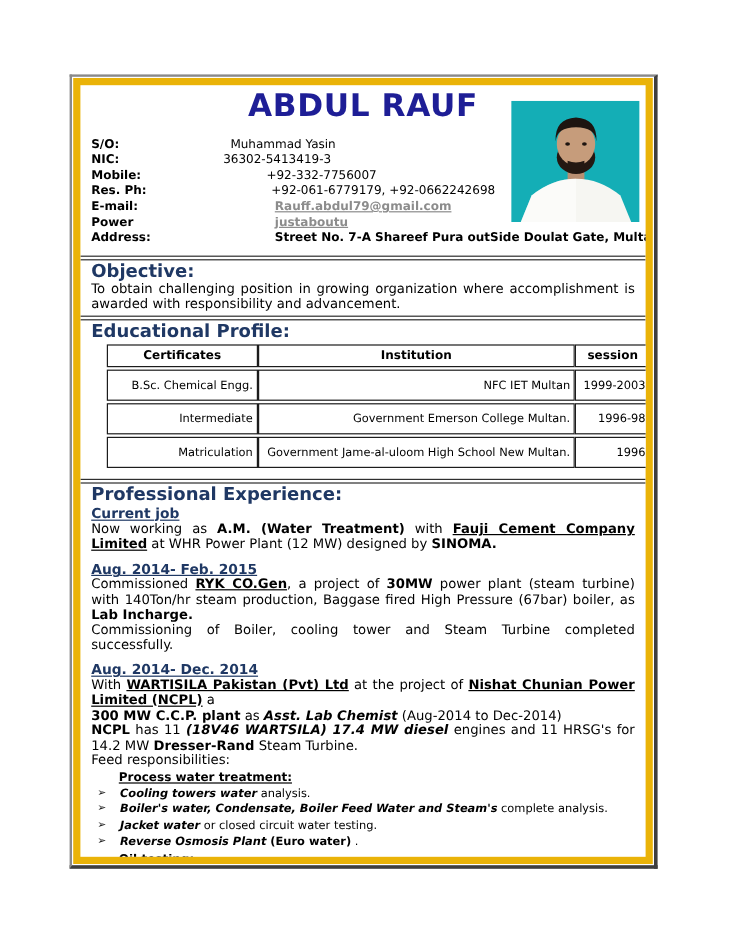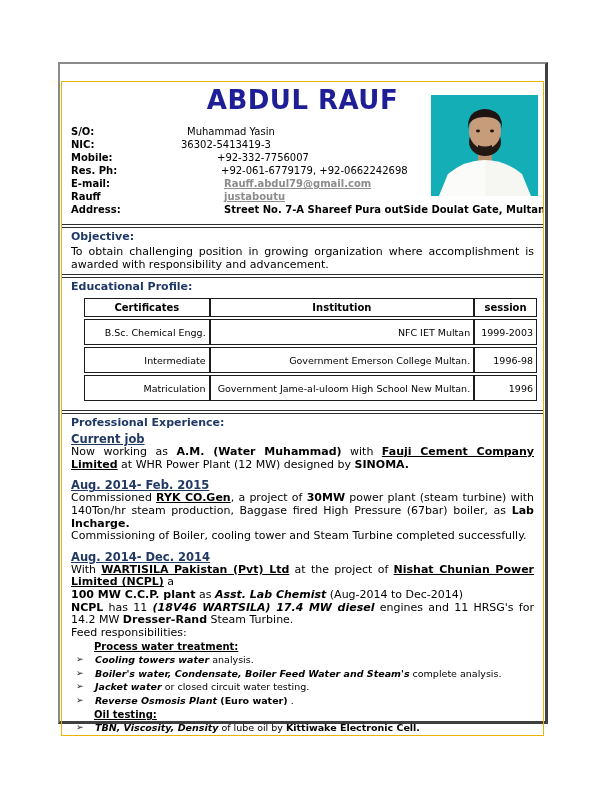--- a/index.html
+++ b/index.html
@@ -8,42 +8,42 @@
     font-family:"DejaVu Sans","Liberation Sans",sans-serif;color:#000;
     overflow:hidden;
   }
   .frame{
     position:absolute;left:58px;top:62px;width:483px;height:655px;
     border-style:solid;border-width:2px 3px 3px 2px;
     border-color:#8a8a8a #3f3f3f #3f3f3f #8a8a8a;
     padding:1px;background:#fff;
   }
   .frame-inner{
-    border:1px solid #eab308;height:100%;box-sizing:border-box;
-    position:relative;overflow:hidden;margin-top:16px;
+    border:6px solid #eab308;height:100%;box-sizing:border-box;
+    position:relative;overflow:hidden;
   }
   .page-title{
     margin:3px 0 0;text-align:center;font-size:26px;font-weight:bold;
     color:#1e1e96;letter-spacing:0.5px;line-height:30px;
   }
   .info-block{margin:10px 0 0 9px;font-size:10px;line-height:13px;width:360px;}
   .info-row{display:flex;}
   .info-label{width:110px;font-weight:bold;flex:none;}
   .info-value{white-space:nowrap;}
   .info-row:nth-child(1) .info-value{padding-left:6px;}
   .info-row:nth-child(3) .info-value{padding-left:36px;}
   .info-row:nth-child(4) .info-value{padding-left:40px;}
   .info-row:nth-child(5) .info-value{padding-left:43px;}
   .info-row:nth-child(6) .info-value{padding-left:43px;text-decoration:underline;}
   .info-row:nth-child(7) .info-value{padding-left:43px;font-weight:bold;}
   .link-value{color:#8c8c8c;font-weight:bold;text-decoration:underline;cursor:pointer;}
   .photo{position:absolute;top:13px;right:5px;width:107px;height:101px;}
   .sep{border-top:1px solid #2e2e2e;border-bottom:1px solid #2e2e2e;height:2px;}
   .sep1{margin-top:8px;} .sep2{margin-top:3px;} .sep3{margin-top:7px;}
-  .section-heading{font-size:11px;font-weight:bold;color:#1f3864;margin:1px 9px 0;line-height:16px;}
+  .section-heading{font-size:15px;font-weight:bold;color:#1f3864;margin:1px 9px 0;line-height:16px;}
   .para{font-size:11px;line-height:12.6px;margin:0 9px;text-align:justify;}
   .objective-text{margin-top:1px;}
   table.edu{
     border-collapse:separate;border-spacing:0 2px;
     margin:1px 0 0 22px;width:453px;font-size:9.5px;table-layout:fixed;
   }
   table.edu th,table.edu td{
     border:1px solid #1c1c1c;text-align:center;padding:2px 3px;
     vertical-align:middle;background:#fff;
   }
@@ -85,21 +85,21 @@
       </div>
       <div class="info-row">
         <span class="info-label">Res. Ph:</span>
         <span class="info-value">+92-061-6779179, +92-0662242698</span>
       </div>
       <div class="info-row">
         <span class="info-label">E-mail:</span>
         <span class="info-value link-value">Rauff.abdul79@gmail.com</span>
       </div>
       <div class="info-row">
-        <span class="info-label">Rauff</span>
+        <span class="info-label">Power</span>
         <span class="info-value link-value">justaboutu</span>
       </div>
       <div class="info-row">
         <span class="info-label">Address:</span>
         <span class="info-value">Street No. 7-A Shareef Pura outSide Doulat Gate, Multan</span>
       </div>
     </div>
 
     <div class="photo">
       <svg width="107" height="101" viewBox="0 0 107 101">
@@ -150,33 +150,33 @@
         <td>1996</td>
       </tr>
     </tbody>
       </table>
 
     <div class="sep sep3"></div>
     <div class="section-heading">Professional Experience:</div>
 
     <div>
       <div class="job-heading">Current job</div>
-      <p class="para"><span>Now working as </span><span class="s-b">A.M. (Water Muhammad)</span><span> with </span><span class="s-bu">Fauji Cement Company Limited</span><span> at WHR Power Plant (12 MW) designed by </span><span class="s-b">SINOMA.</span></p>
+      <p class="para"><span>Now working as </span><span class="s-b">A.M. (Water Treatment)</span><span> with </span><span class="s-bu">Fauji Cement Company Limited</span><span> at WHR Power Plant (12 MW) designed by </span><span class="s-b">SINOMA.</span></p>
     </div>
 
     <div>
       <div class="job-heading gap">Aug. 2014- Feb. 2015</div>
       <p class="para"><span>Commissioned </span><span class="s-bu">RYK CO.Gen</span><span>, a project of </span><span class="s-b">30MW</span><span> power plant (steam turbine) with 140Ton/hr steam production, Baggase fired High Pressure (67bar) boiler, as </span><span class="s-b">Lab Incharge.</span></p>
       <p class="para"><span>Commissioning of Boiler, cooling tower and Steam Turbine completed successfully.</span></p>
     </div>
 
     <div>
       <div class="job-heading gap">Aug. 2014- Dec. 2014</div>
       <p class="para"><span>With </span><span class="s-bu">WARTISILA Pakistan (Pvt) Ltd</span><span> at the project of </span><span class="s-bu">Nishat Chunian Power Limited (NCPL)</span><span> a</span></p>
-      <p class="para"><span class="s-b">100 MW C.C.P. plant</span><span> as </span><span class="s-bi">Asst. Lab Chemist</span><span> (Aug-2014 to Dec-2014)</span></p>
+      <p class="para"><span class="s-b">300 MW C.C.P. plant</span><span> as </span><span class="s-bi">Asst. Lab Chemist</span><span> (Aug-2014 to Dec-2014)</span></p>
       <p class="para"><span class="s-b">NCPL</span><span> has 11 </span><span class="s-bi">(18V46 WARTSILA) 17.4 MW diesel</span><span> engines and 11 HRSG's for 14.2 MW </span><span class="s-b">Dresser-Rand</span><span> Steam Turbine.</span></p>
       <p class="para"><span>Feed responsibilities:</span></p>
     </div>
 
     <div>
       <div class="resp-sub">Process water treatment:</div>
       <div class="bullet">
         <span class="bullet-glyph">➢</span>
         <span class="bullet-text"><span class="s-bi">Cooling towers water</span><span> analysis.</span></span>
       </div>

